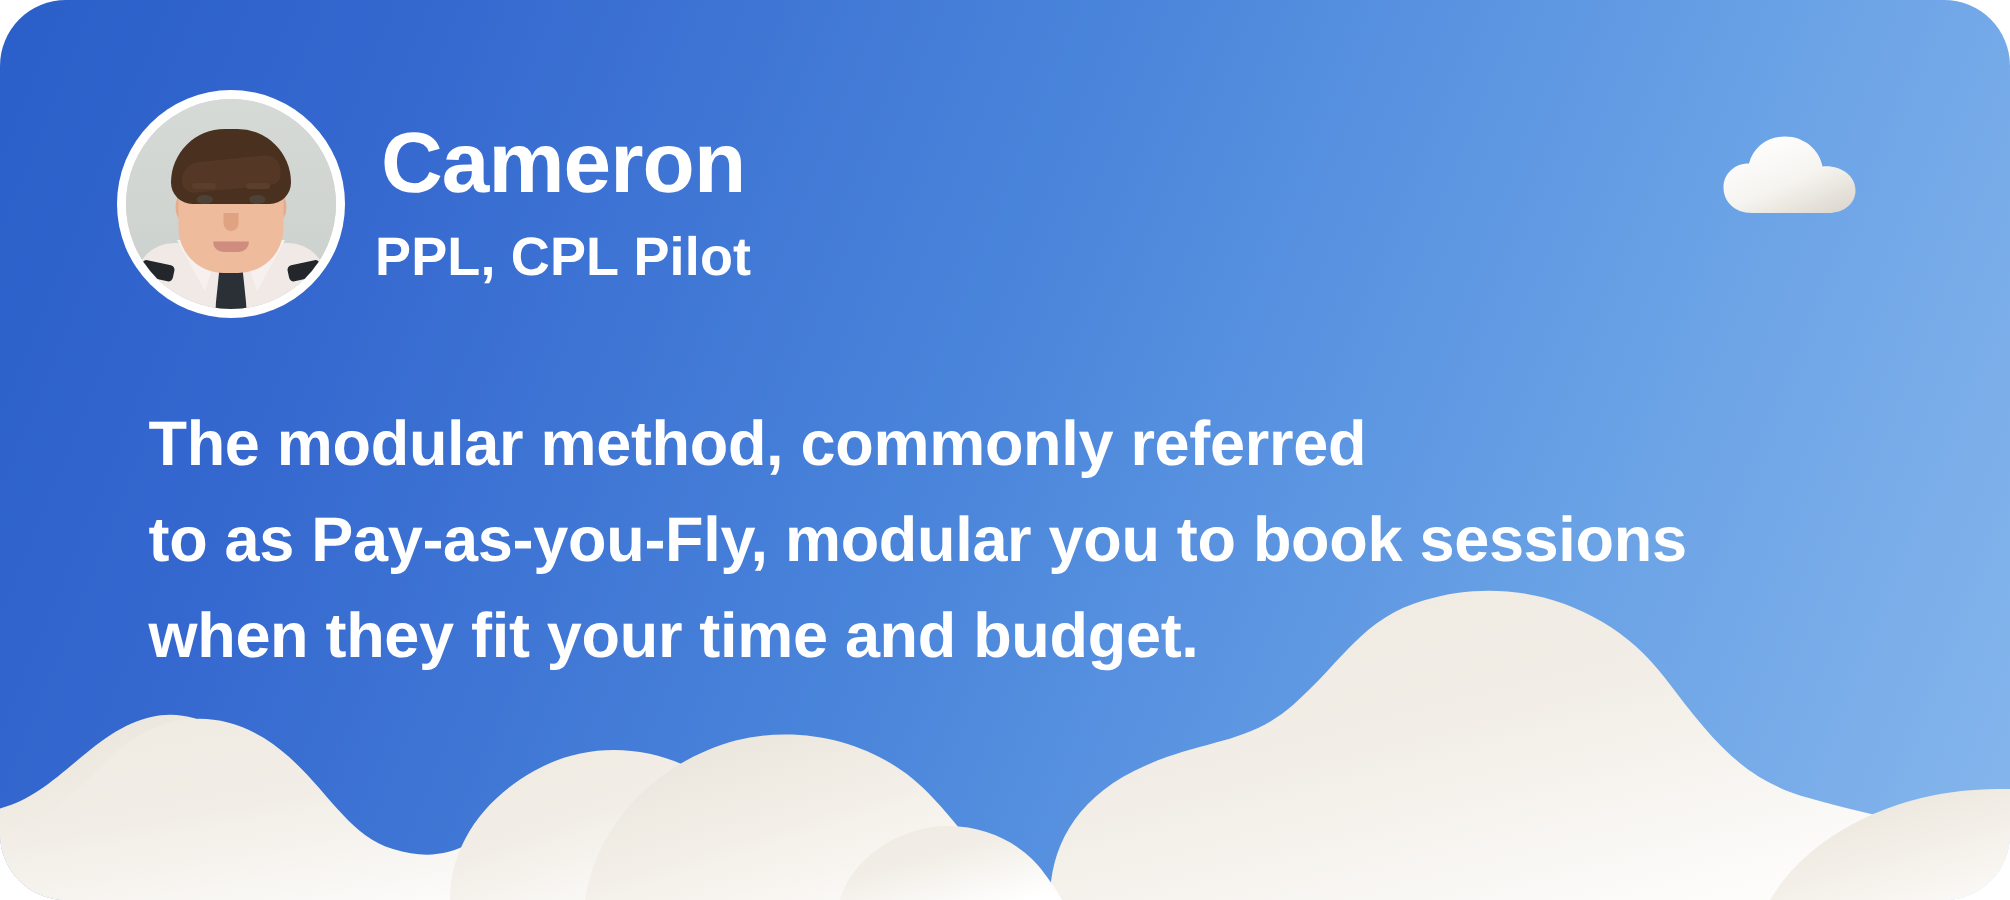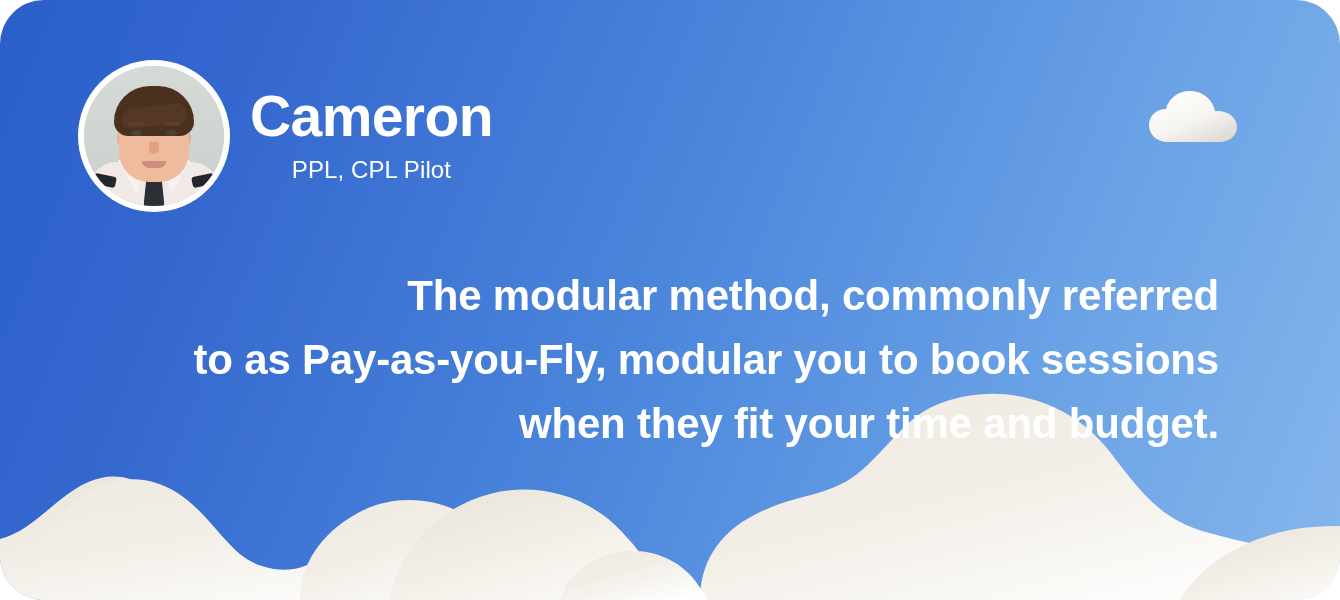--- a/index.html
+++ b/index.html
@@ -198,40 +198,39 @@
   .person-name {
     color: #ffffff;
     font-size: 57px;
     font-weight: 700;
     line-height: 1.05;
     letter-spacing: -0.6px;
     white-space: nowrap;
   }
   .person-role {
     color: #ffffff;
-    font-size: 24px;
-    font-weight: 400;
+    font-size: 36px;
+    font-weight: 700;
     line-height: 1.2;
     margin-top: 9px;
     letter-spacing: 0.1px;
     white-space: nowrap;
   }
 
   
   .quote {
     position: absolute;
     left: 99px;
     top: 264px;
     width: 1120px;
     color: #ffffff;
     font-size: 42px;
     font-weight: 600;
     line-height: 64px;
     letter-spacing: -0.2px;
-    text-align: right;
   }
   .quote-line { white-space: nowrap; display: block; }
 </style>
 </head>
 <body>
 
 <div class="card">
 
   <svg class="clouds-svg" viewBox="0 0 1340 600" preserveAspectRatio="none" aria-hidden="true">
     <defs>

